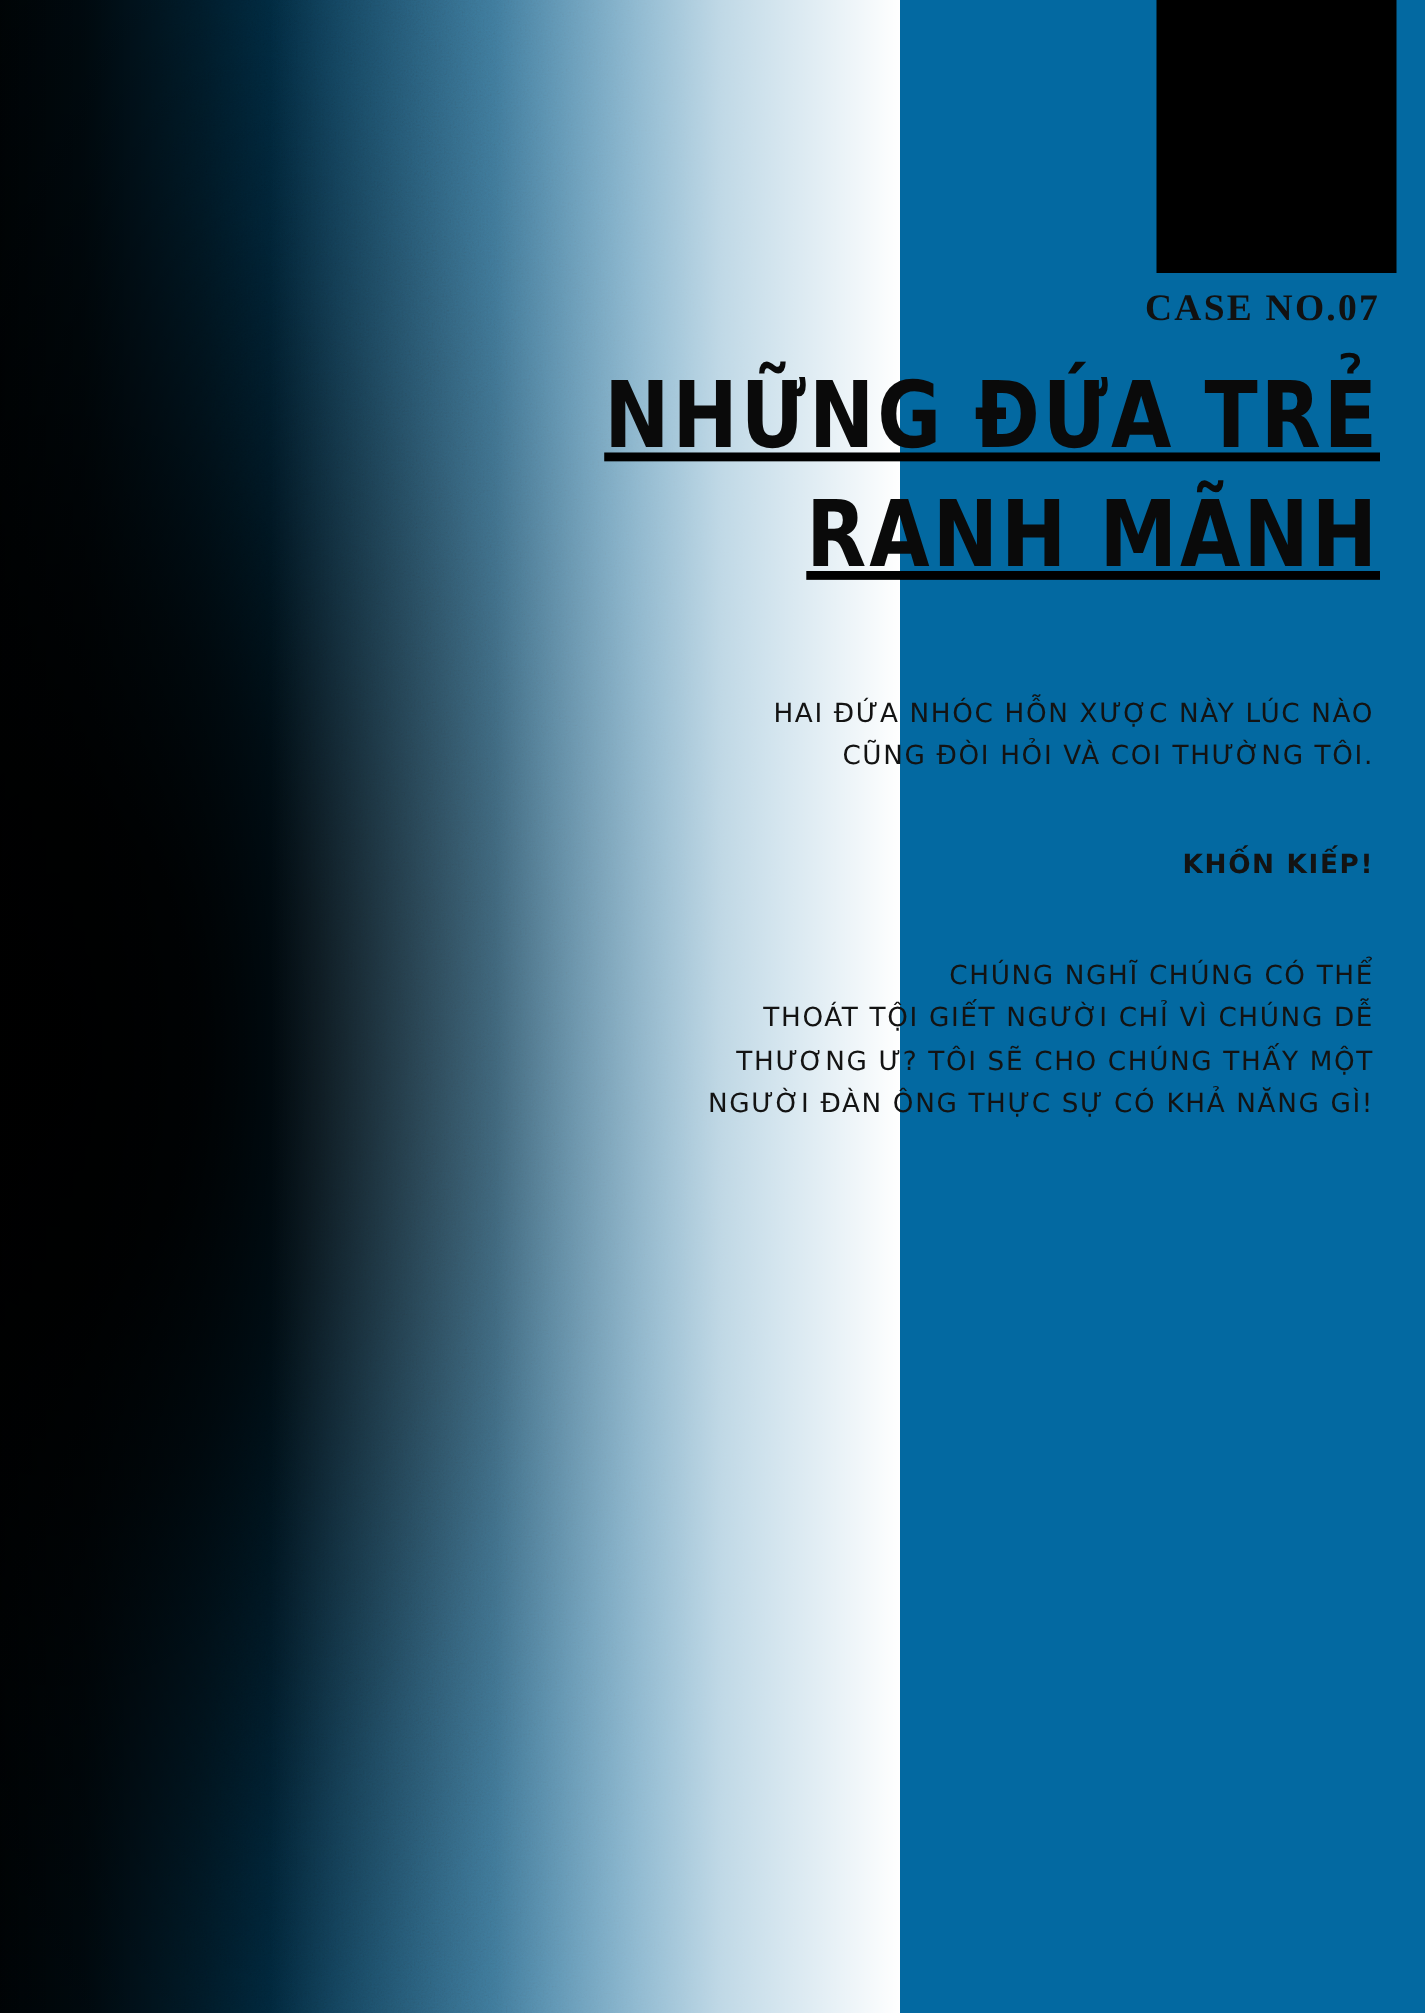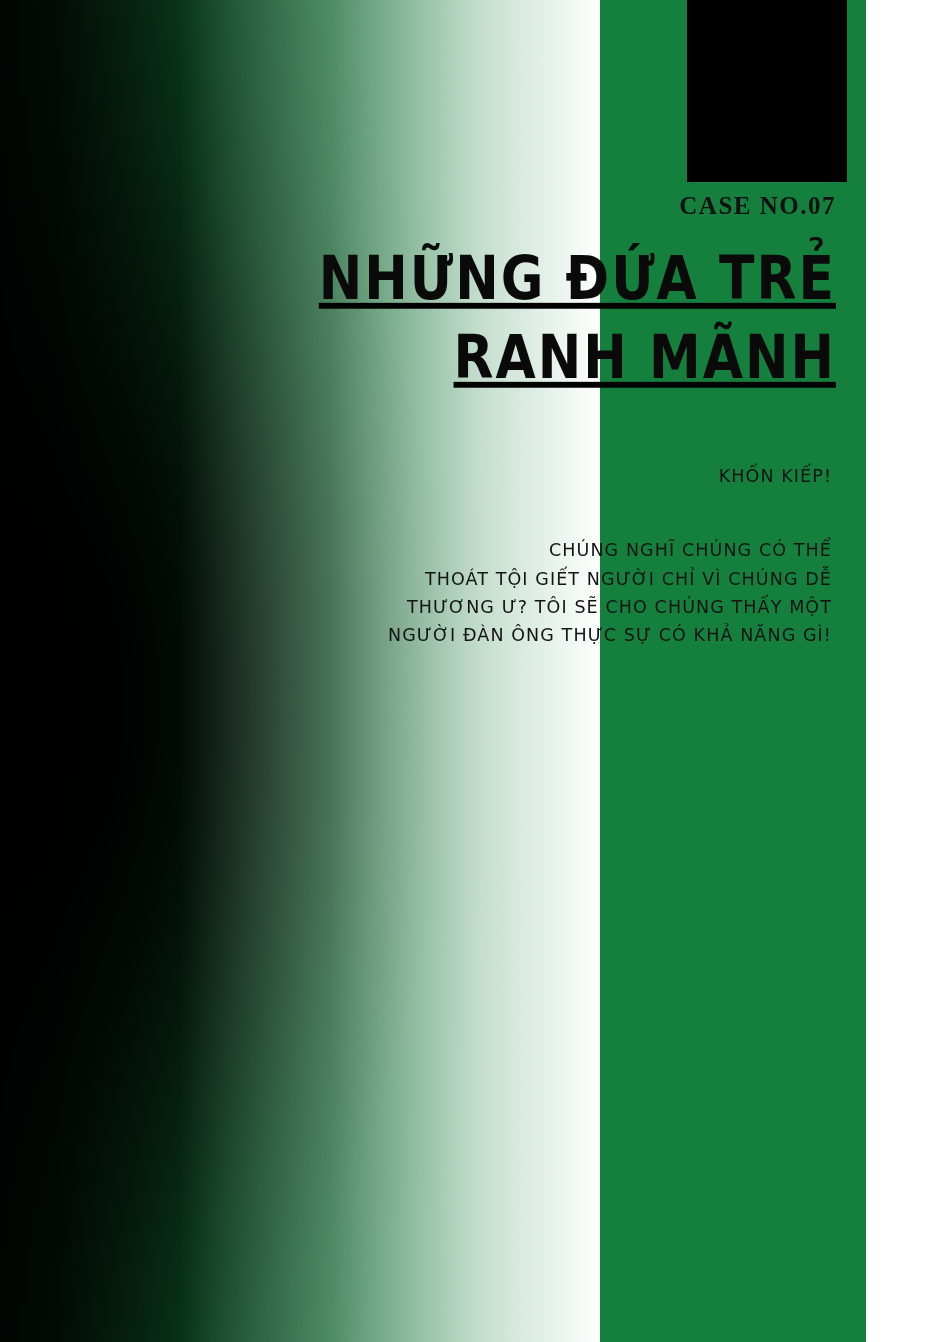--- a/index.html
+++ b/index.html
@@ -5,23 +5,23 @@
   html, body {
     margin: 0;
     padding: 0;
     background: #ffffff;
   }
   body {
     font-family: "Liberation Sans", sans-serif;
   }
   .page {
     position: relative;
-    width: 866px;
+    width: 950px;
     height: 1342px;
-    background: #15803d;
+    background: #0369a1;
     overflow: hidden;
   }
 
   
   .art-layer {
     position: absolute;
     left: 0;
     top: 0;
     width: 950px;
     height: 1342px;
@@ -115,20 +115,21 @@
     letter-spacing: 1.1px;
     color: #131313;
     text-transform: uppercase;
     margin: 0 0 44px 0;
   }
   .caption-para:last-child {
     margin-bottom: 12px;
   }
   .caption-para.p2 {
     margin-bottom: 46px;
+    font-weight: bold;
   }
 </style>
 </head>
 <body>
 
 <div class="page">
 
   <div class="art-layer">
     <div class="gradient-base"></div>
     <svg class="grain" width="600" height="1342" viewBox="0 0 600 1342" preserveAspectRatio="none">
@@ -160,17 +161,18 @@
   <div class="corner-block"></div>
 
   <div class="case-no">CASE NO.07</div>
 
   <div class="title-block">
     <div class="title-line">NHỮNG ĐỨA TRẺ</div>
     <div class="title-line">RANH MÃNH</div>
   </div>
 
   <div class="caption-block">
+    <p class="caption-para p1">HAI ĐỨA NHÓC HỖN XƯỢC NÀY LÚC NÀO<br>CŨNG ĐÒI HỎI VÀ COI THƯỜNG TÔI.</p>
     <p class="caption-para p2">KHỐN KIẾP!</p>
     <p class="caption-para p3">CHÚNG NGHĨ CHÚNG CÓ THỂ<br>THOÁT TỘI GIẾT NGƯỜI CHỈ VÌ CHÚNG DỄ<br>THƯƠNG Ư? TÔI SẼ CHO CHÚNG THẤY MỘT<br>NGƯỜI ĐÀN ÔNG THỰC SỰ CÓ KHẢ NĂNG GÌ!</p>
   </div>
 
 </div>
 
 </body></html>

